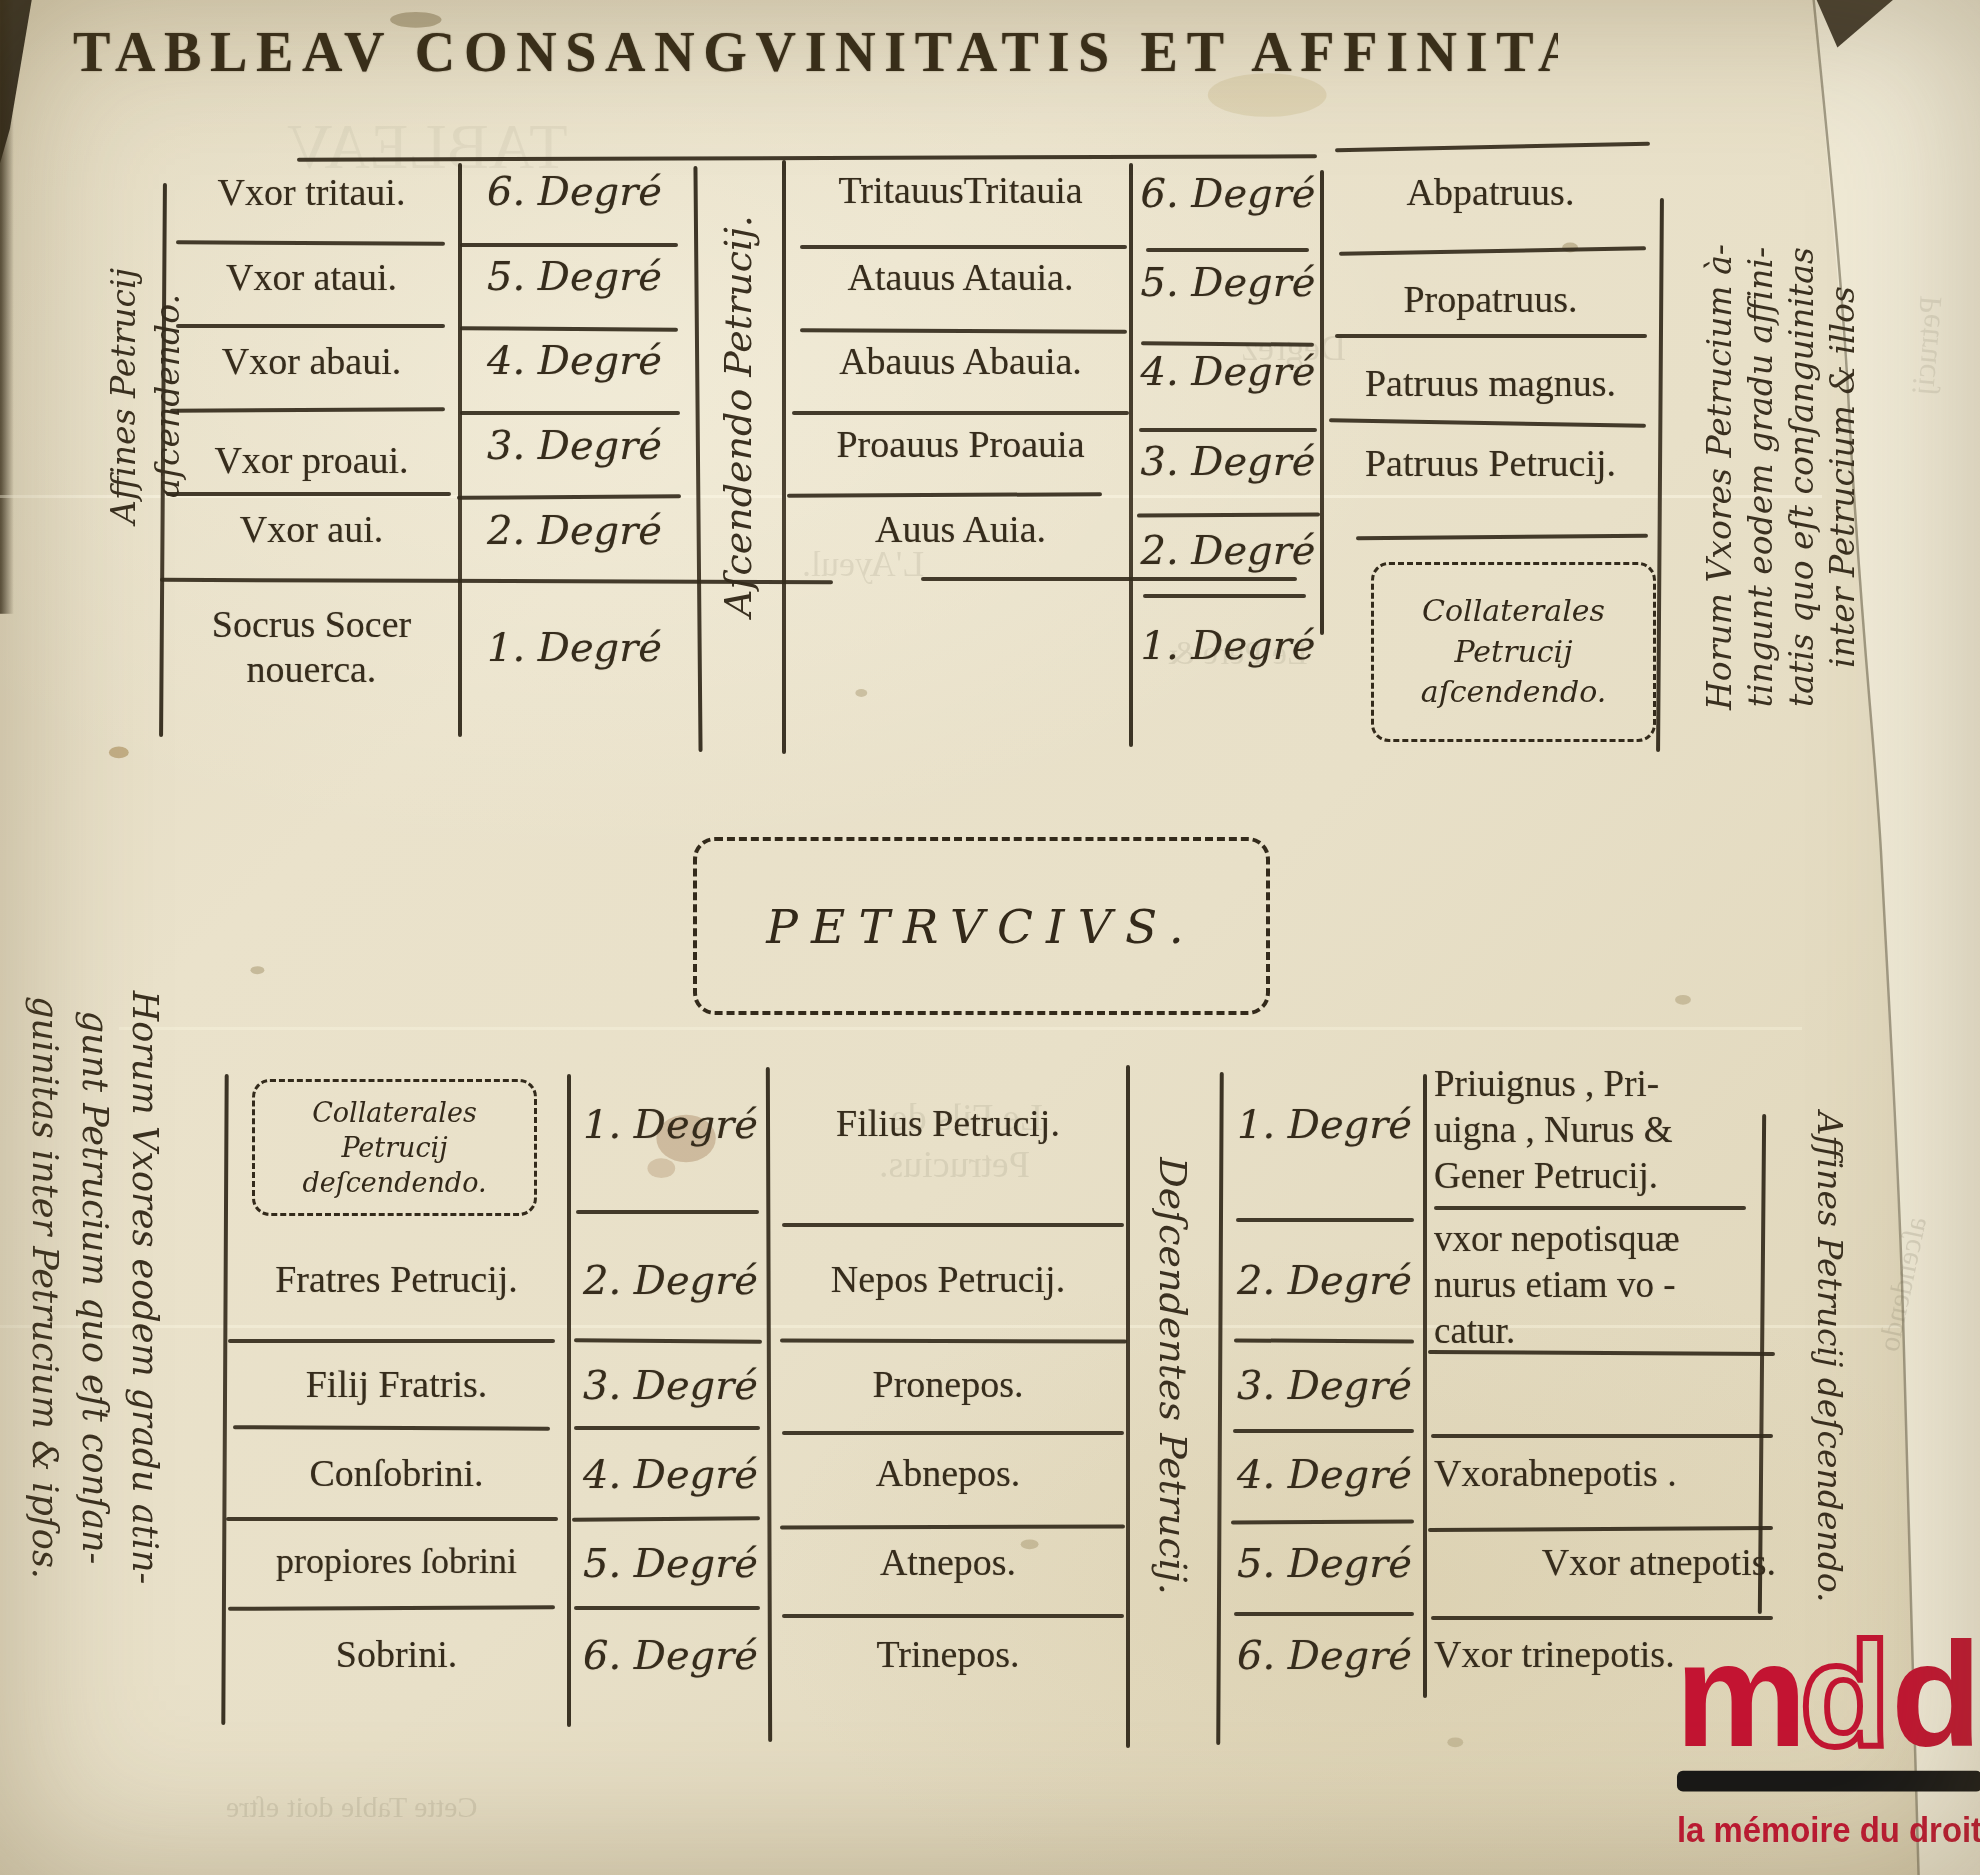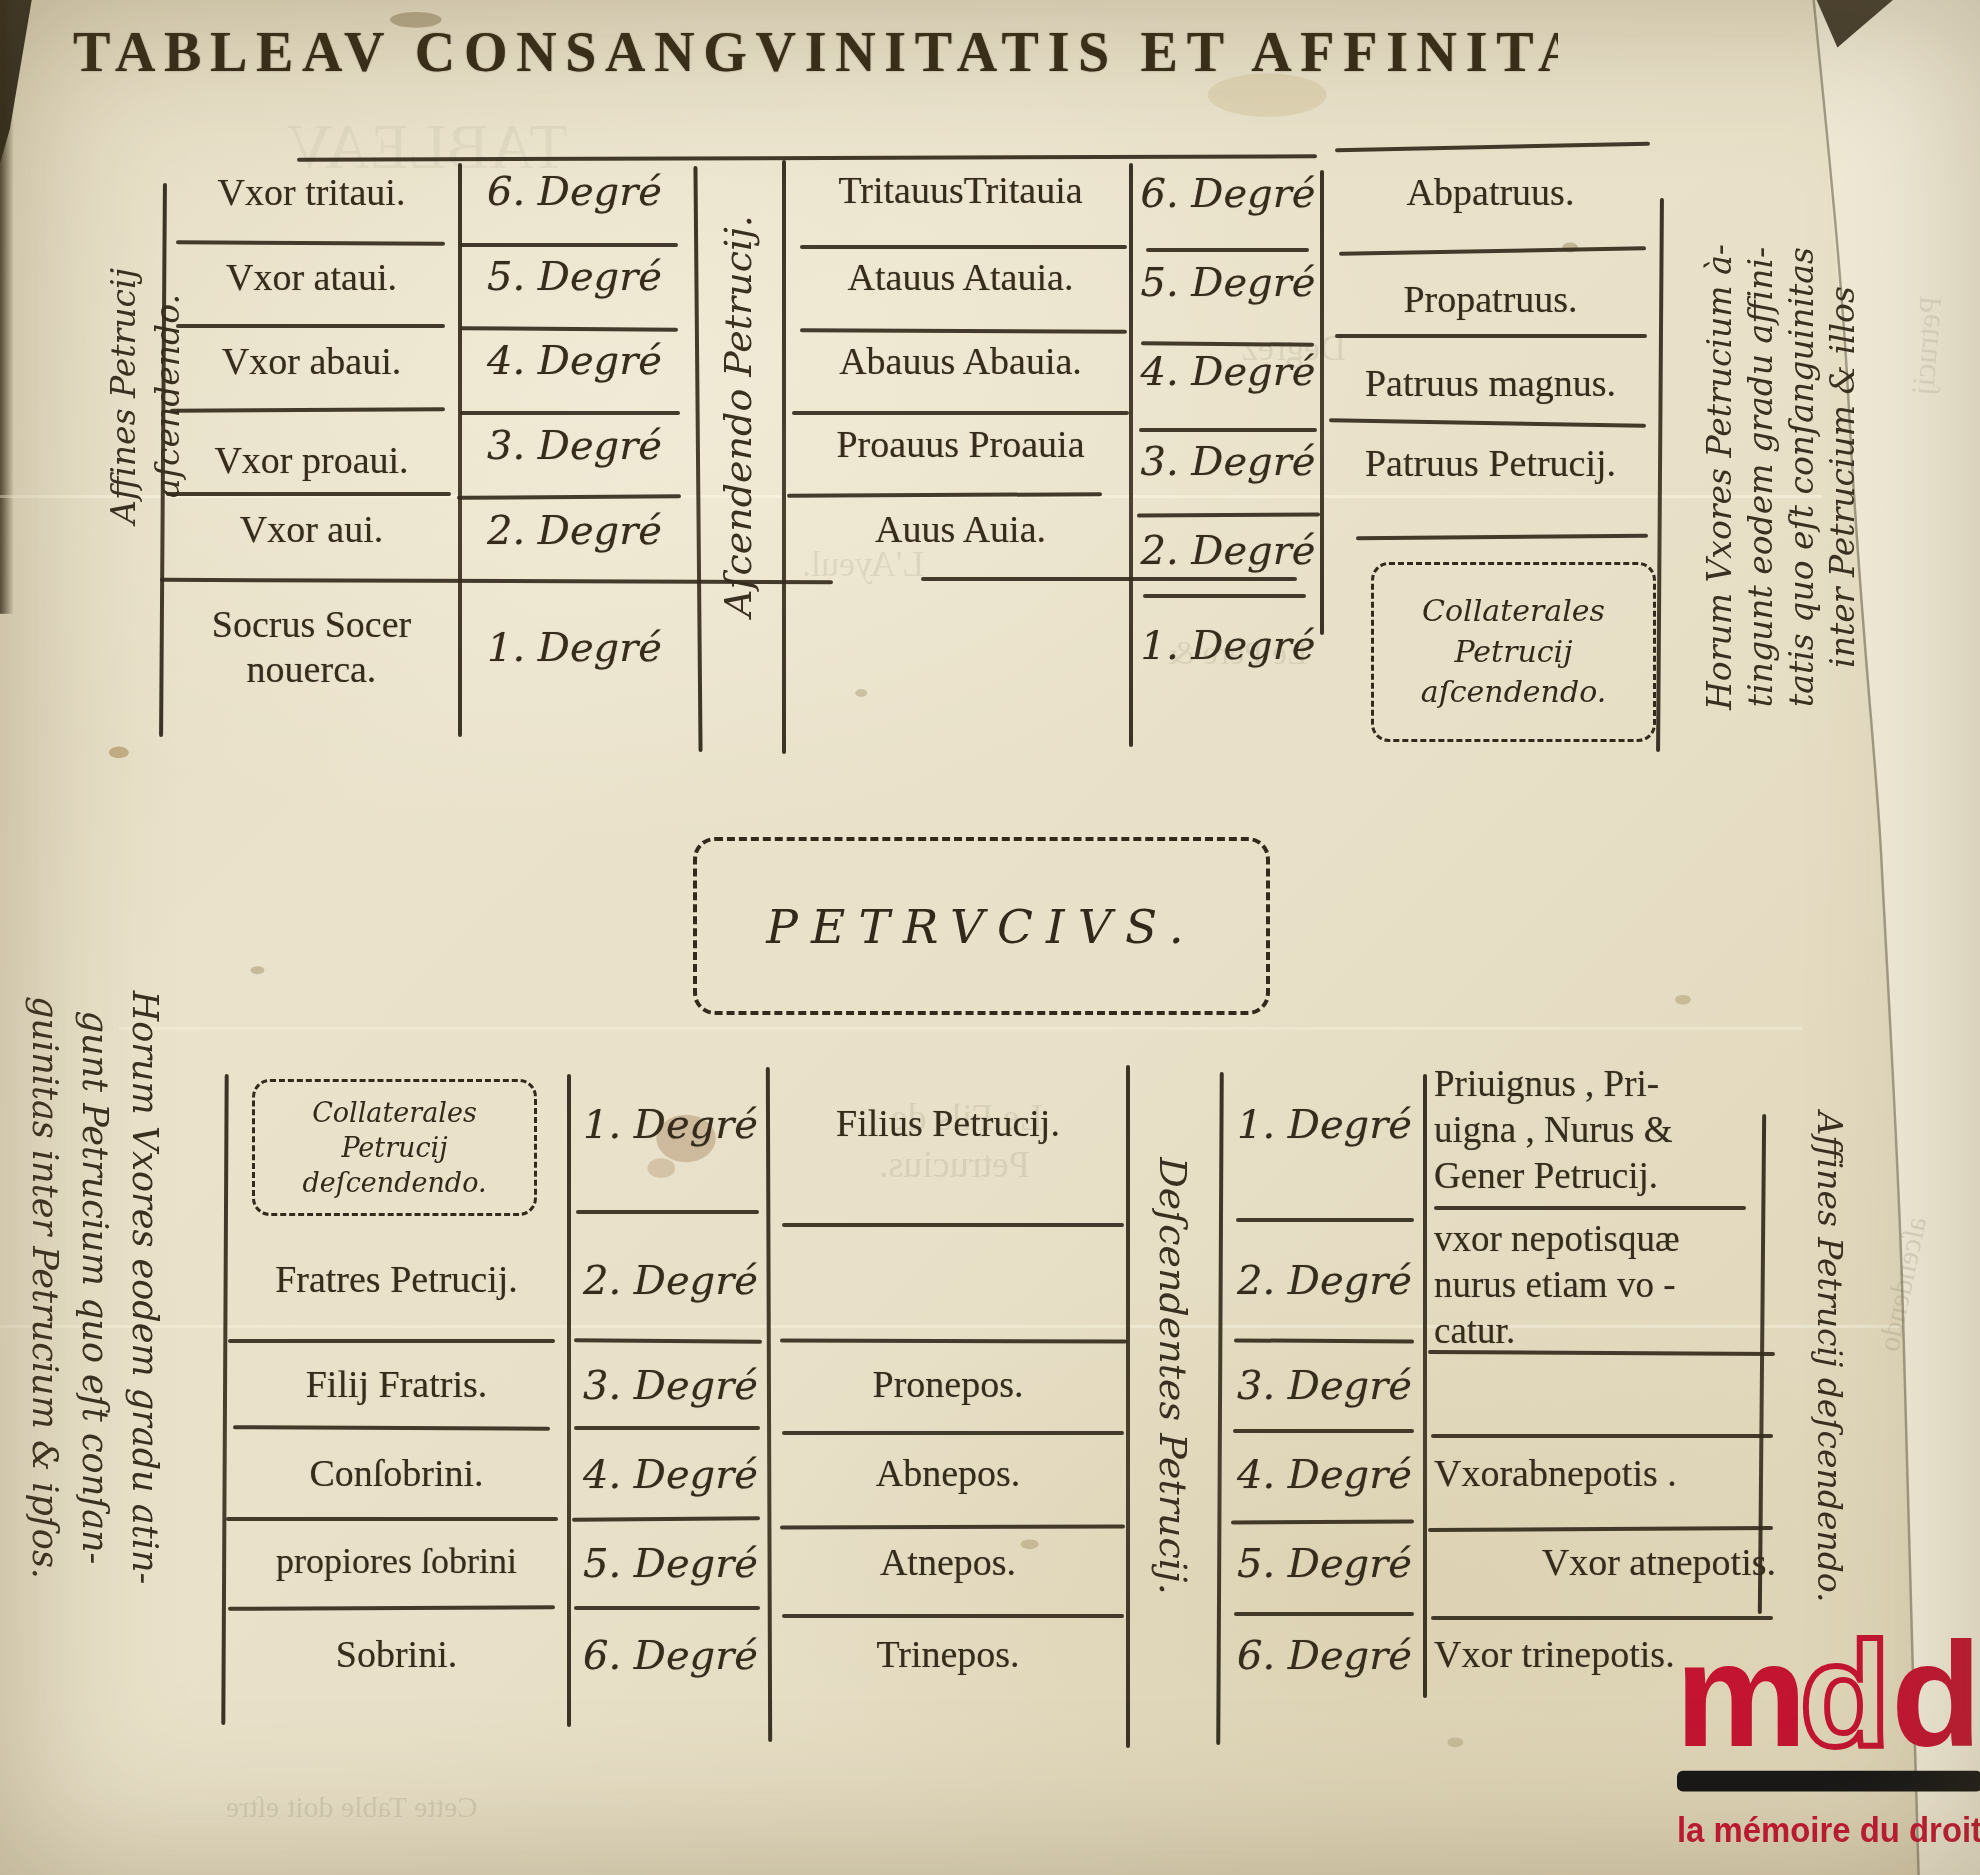--- a/index.html
+++ b/index.html
@@ -196,20 +196,21 @@
   <div class="cell deg" style="left:579px;top:1451px;width:183px;">4. Degré</div>
   <div class="cell deg" style="left:579px;top:1540px;width:183px;">5. Degré</div>
   <div class="cell deg" style="left:579px;top:1632px;width:183px;">6. Degré</div>
   <div class="hl" style="left:576px;top:1210px;width:183px;"></div>
   <div class="hl" style="left:574px;top:1339px;width:188px;transform:rotate(.4deg);"></div>
   <div class="hl" style="left:574px;top:1426px;width:186px;"></div>
   <div class="hl" style="left:572px;top:1517px;width:188px;transform:rotate(-.4deg);"></div>
   <div class="hl" style="left:574px;top:1606px;width:186px;"></div>
 
   <div class="cell" style="left:777px;top:1101px;width:342px;">Filius Petrucij.</div>
+  <div class="cell" style="left:777px;top:1257px;width:342px;">Nepos Petrucij.</div>
   <div class="cell" style="left:777px;top:1362px;width:342px;">Pronepos.</div>
   <div class="cell" style="left:777px;top:1451px;width:342px;">Abnepos.</div>
   <div class="cell" style="left:777px;top:1540px;width:342px;">Atnepos.</div>
   <div class="cell" style="left:777px;top:1632px;width:342px;">Trinepos.</div>
   <div class="hl" style="left:782px;top:1223px;width:342px;"></div>
   <div class="hl" style="left:780px;top:1339px;width:347px;transform:rotate(.2deg);"></div>
   <div class="hl" style="left:782px;top:1431px;width:342px;"></div>
   <div class="hl" style="left:780px;top:1525px;width:345px;transform:rotate(-.2deg);"></div>
   <div class="hl" style="left:782px;top:1614px;width:342px;"></div>
 

